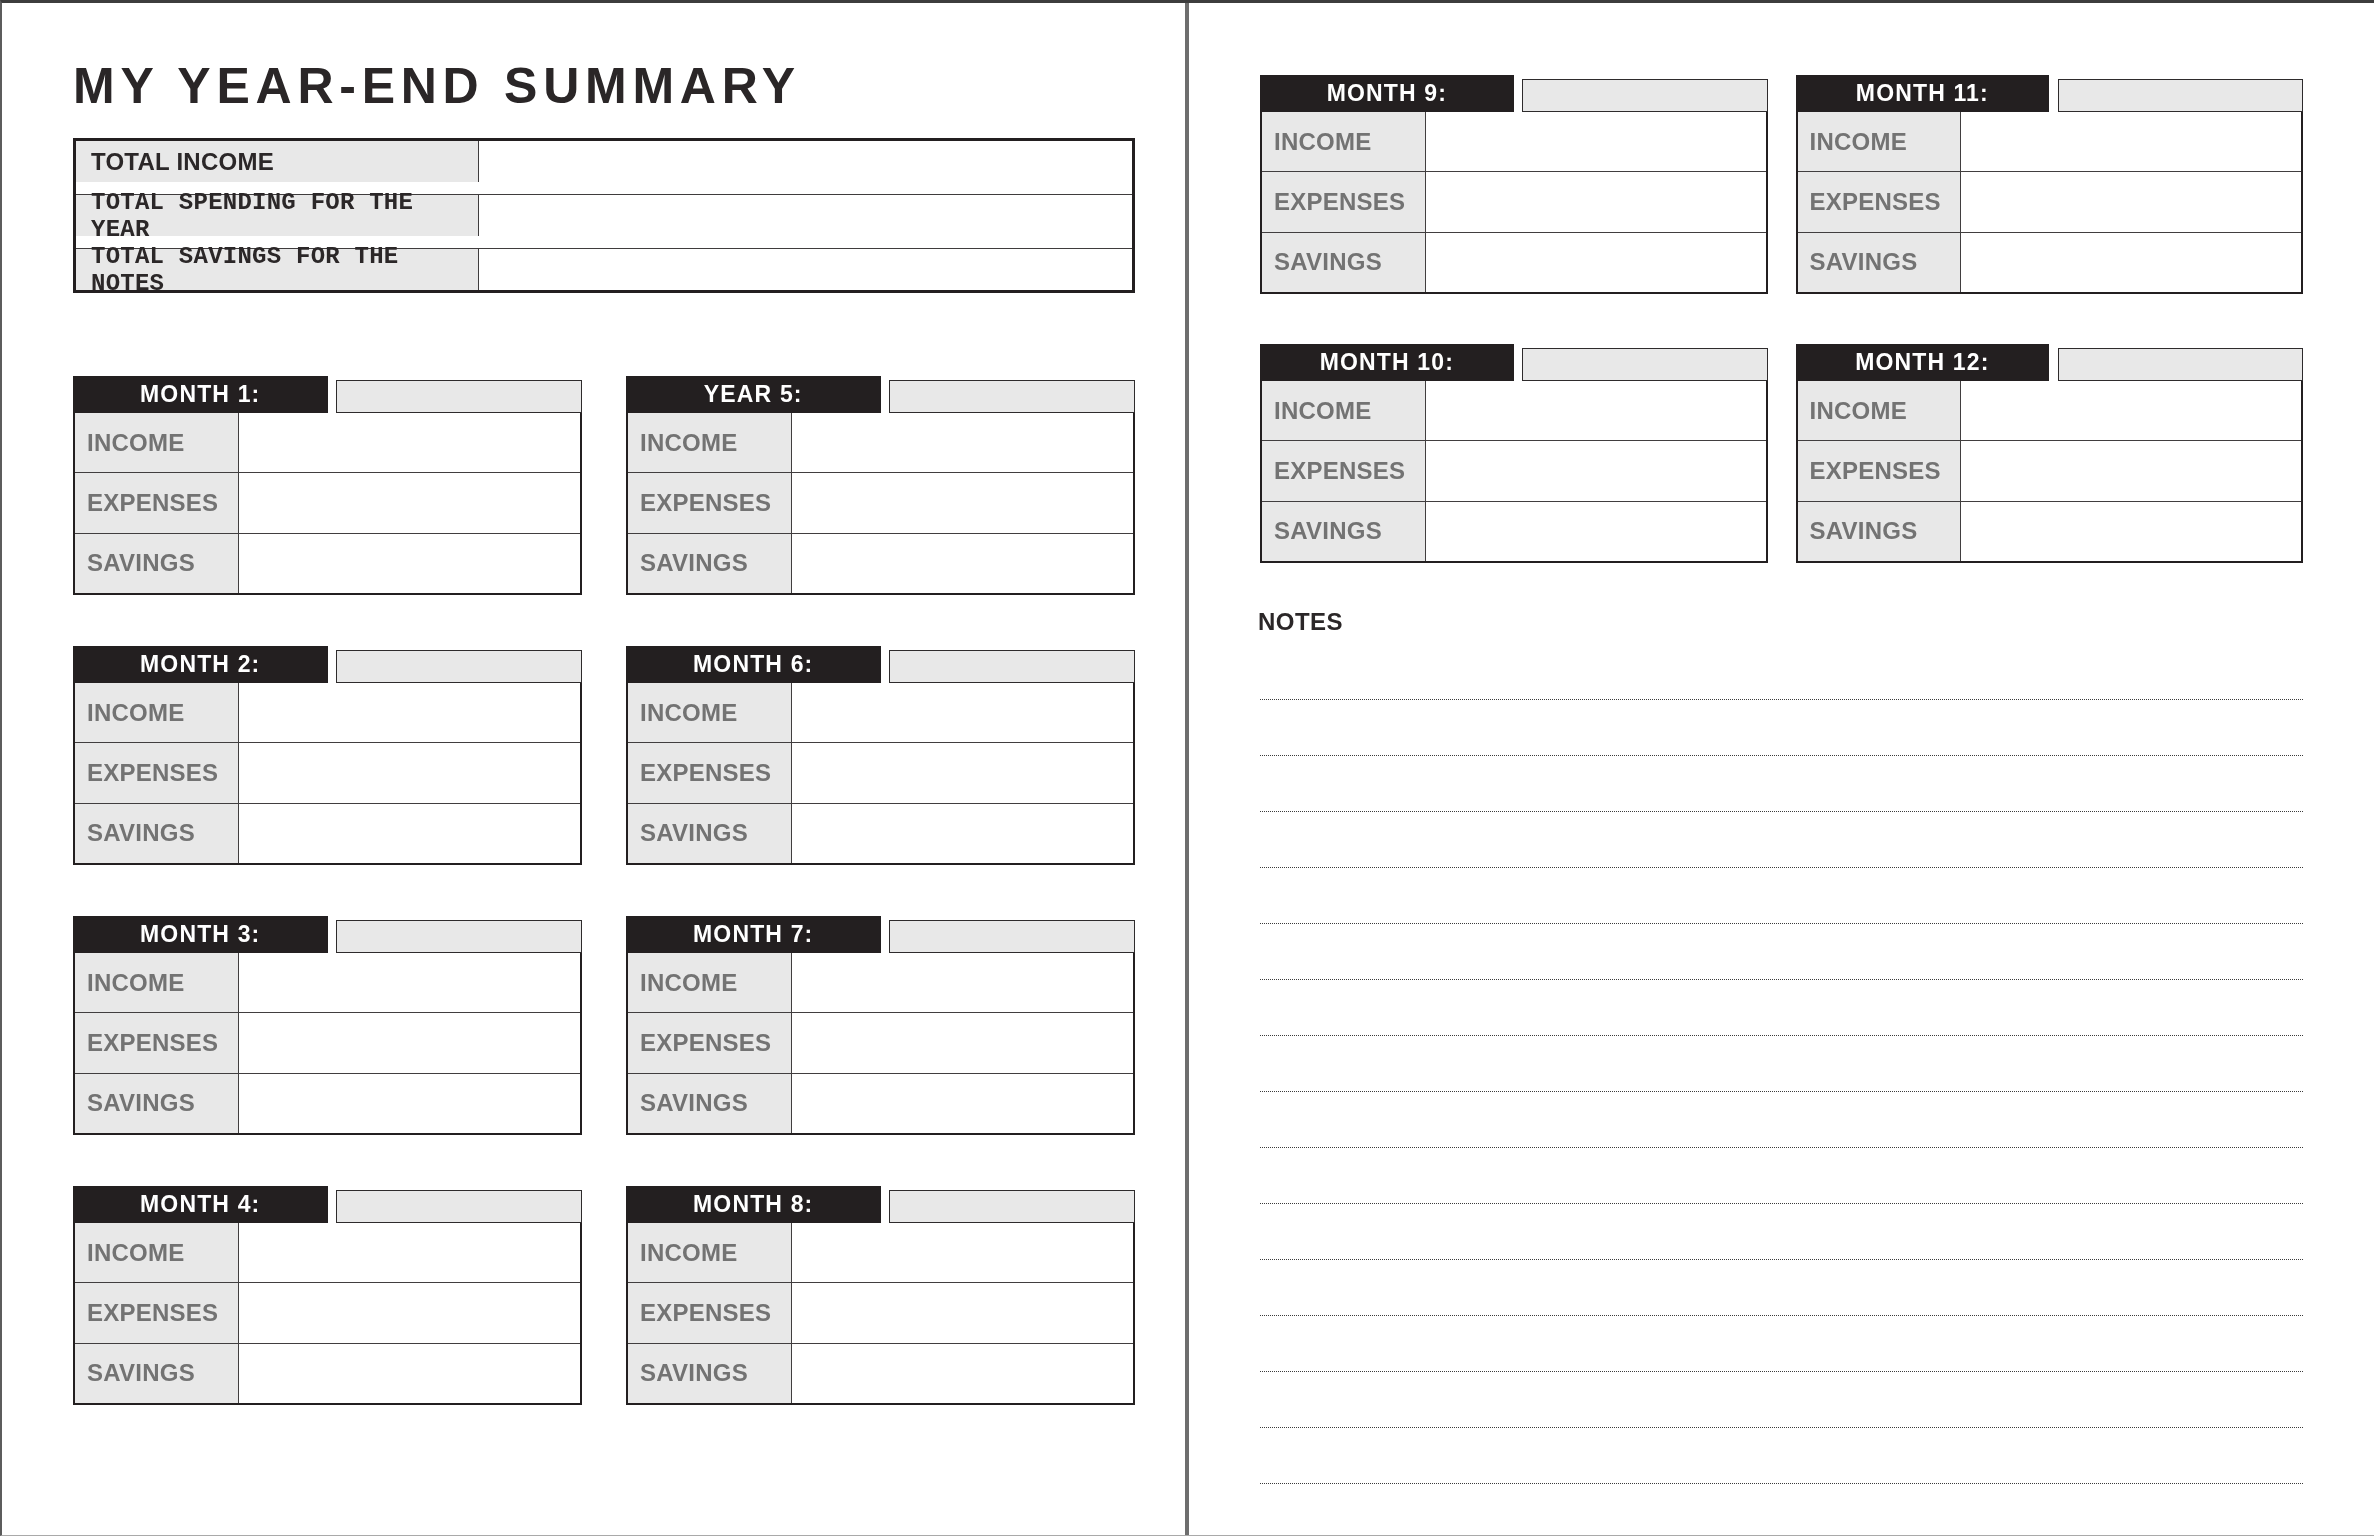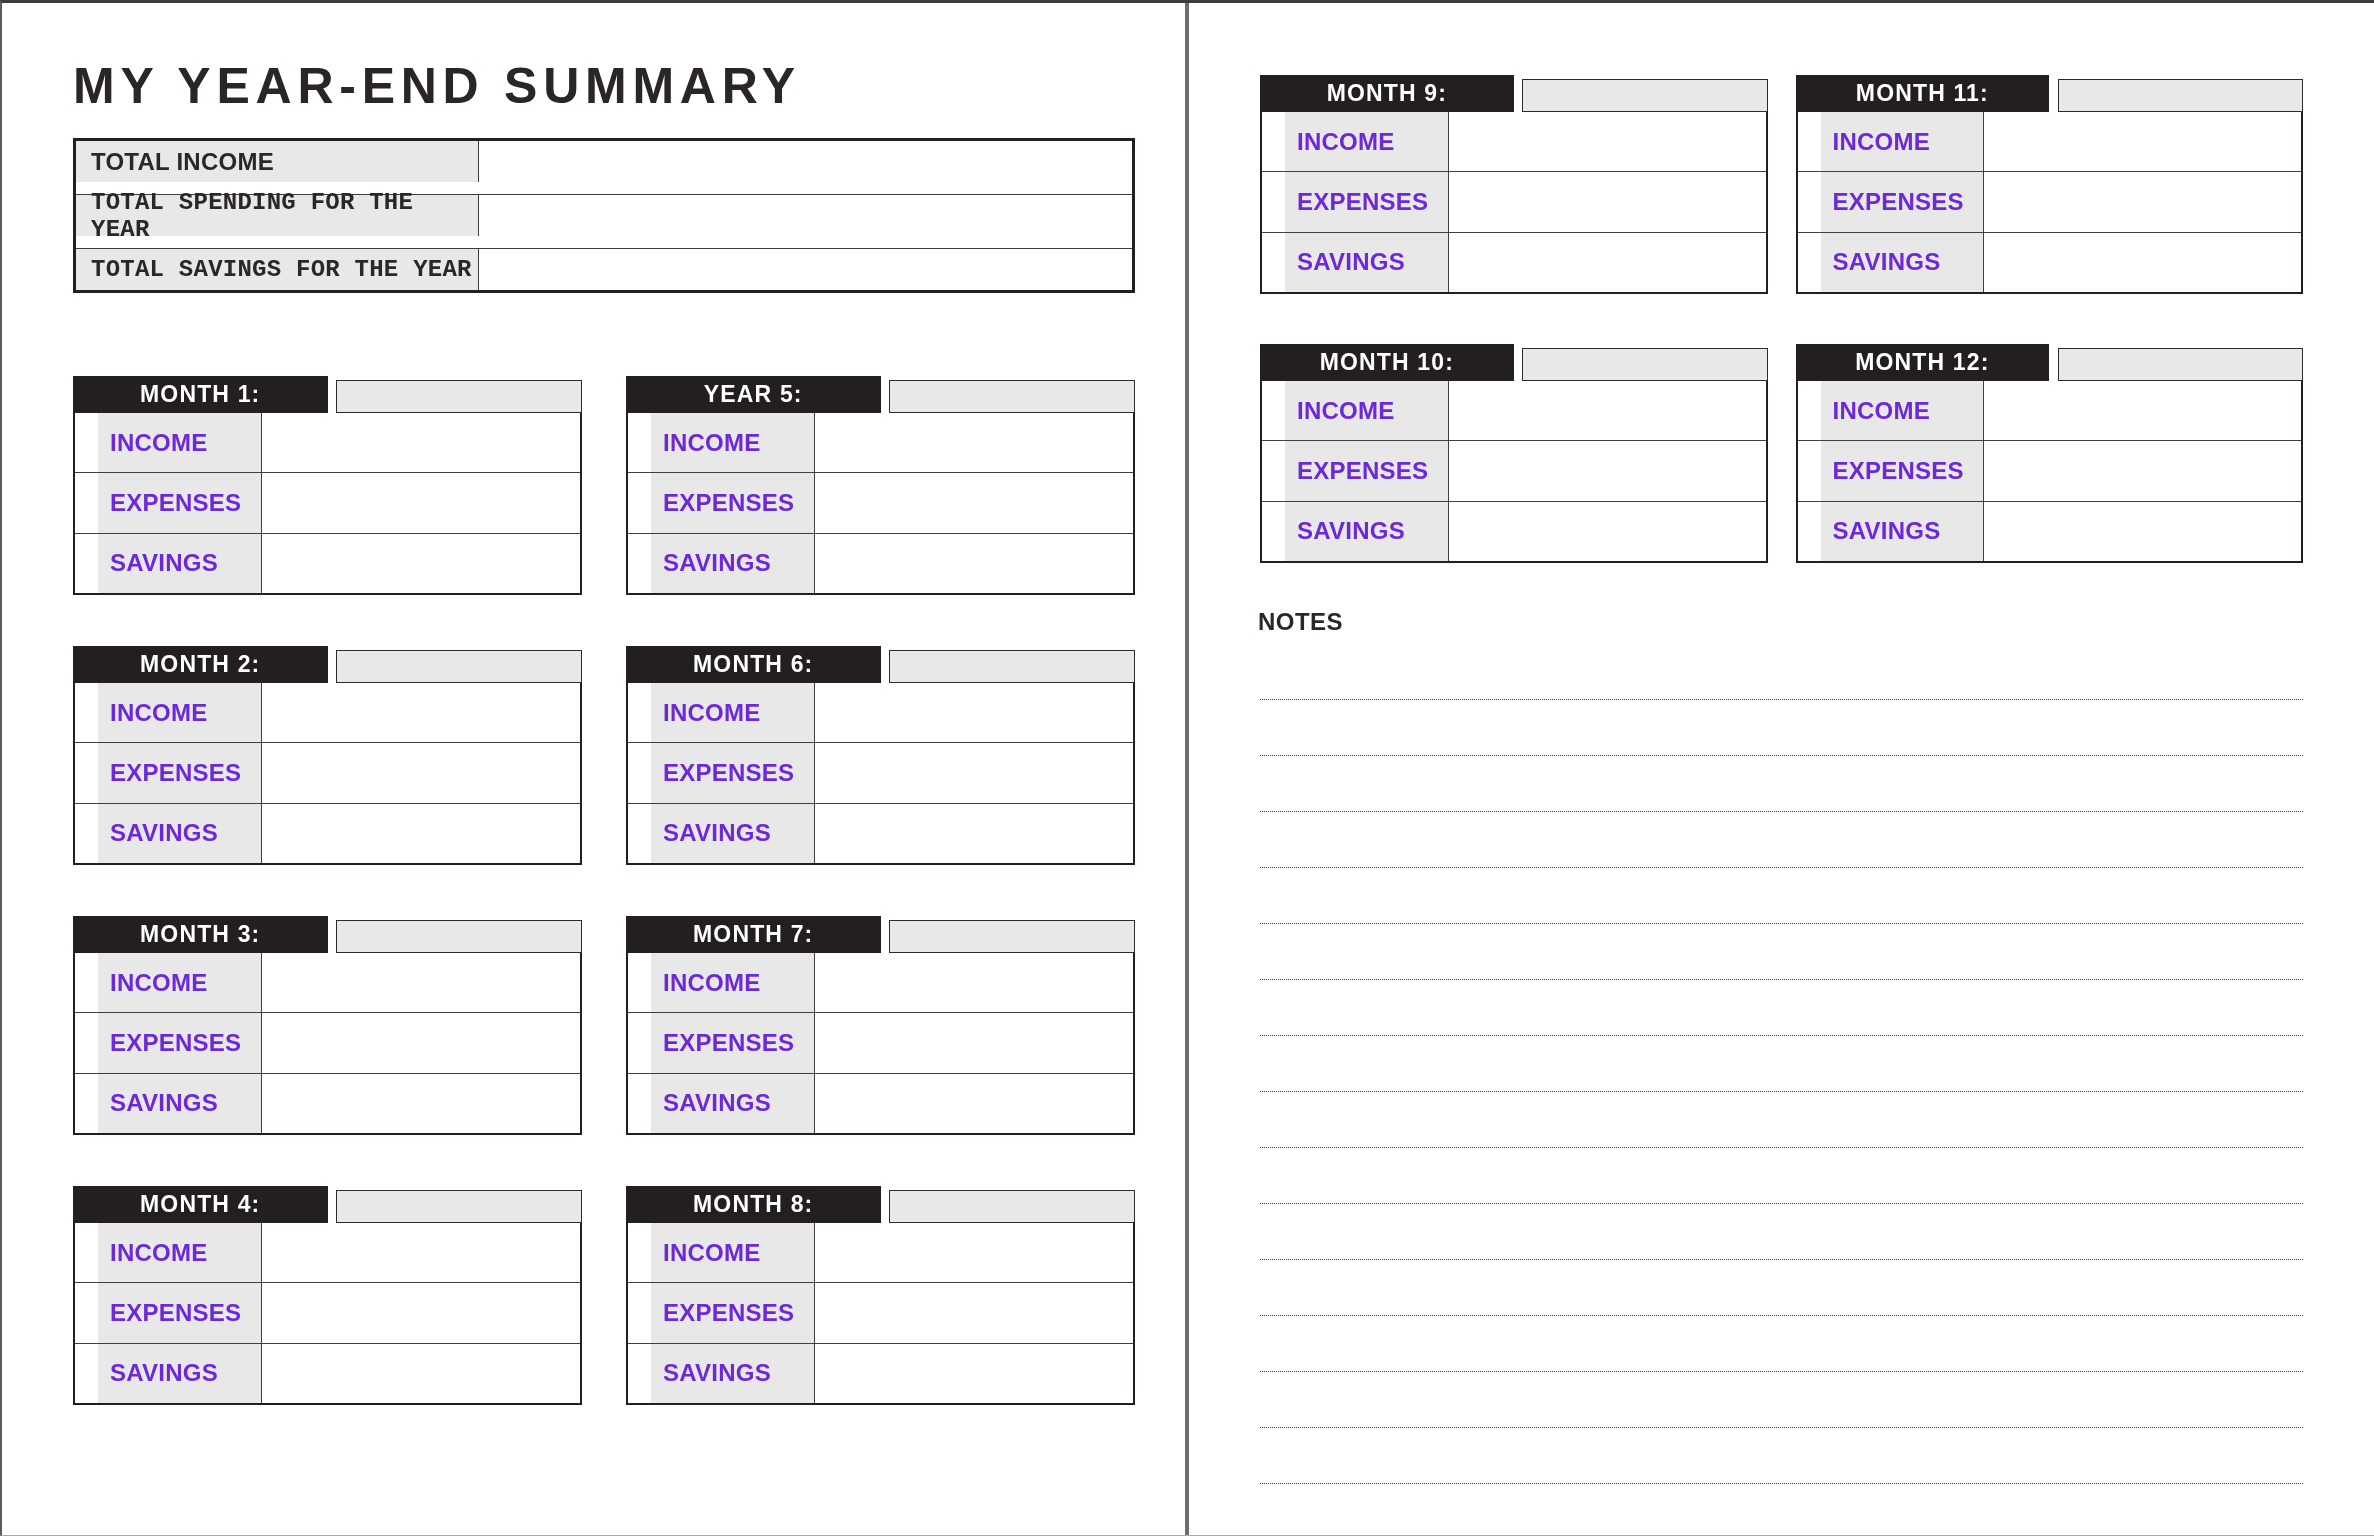--- a/index.html
+++ b/index.html
@@ -78,21 +78,21 @@
     border:2.8px solid #231f20; border-top:none;
     display:flex; flex-direction:column;
     background:#ffffff;
   }
   .mt-row { flex:1; display:flex; min-height:0; }
   .mt-row + .mt-row { border-top:1.9px solid #413e3f; }
   .mt-label {
     width:32.5%; box-sizing:border-box;
     background:#e8e8e8; border-right:1.9px solid #413e3f;
     display:flex; align-items:center; padding-left:12px;
-    font-size:24px; font-weight:bold; letter-spacing:0.01em; color:#6d28d9;margin-left:23px;
+    font-size:24px; font-weight:bold; letter-spacing:0.01em; color:#737373;
   }
   .mt-value { flex:1; background:#ffffff; }
 
   
   .notes-label {
     position:absolute; left:70px; top:605px;
     font-size:24px; font-weight:bold; letter-spacing:0.02em; color:#2b2728;
   }
   .notes-lines { position:absolute; left:72px; top:641px; width:1043px; }
   .note-line {
@@ -112,21 +112,21 @@
     <div class="summary-table">
       <div class="sum-row">
         <div class="sum-label">TOTAL INCOME</div>
         <div class="sum-value"></div>
       </div>
       <div class="sum-row">
         <div class="sum-label">TOTAL SPENDING FOR THE YEAR</div>
         <div class="sum-value"></div>
       </div>
       <div class="sum-row">
-        <div class="sum-label">TOTAL SAVINGS FOR THE YEAR</div>
+        <div class="sum-label">TOTAL SAVINGS FOR THE NOTES</div>
         <div class="sum-value"></div>
       </div>
     </div>
 
     <div class="months-grid months-left">
         <div class="month-table">
     <div class="mt-header">
       <div class="mt-header-black">
         <span class="mt-title">MONTH 1:</span>
       </div>

